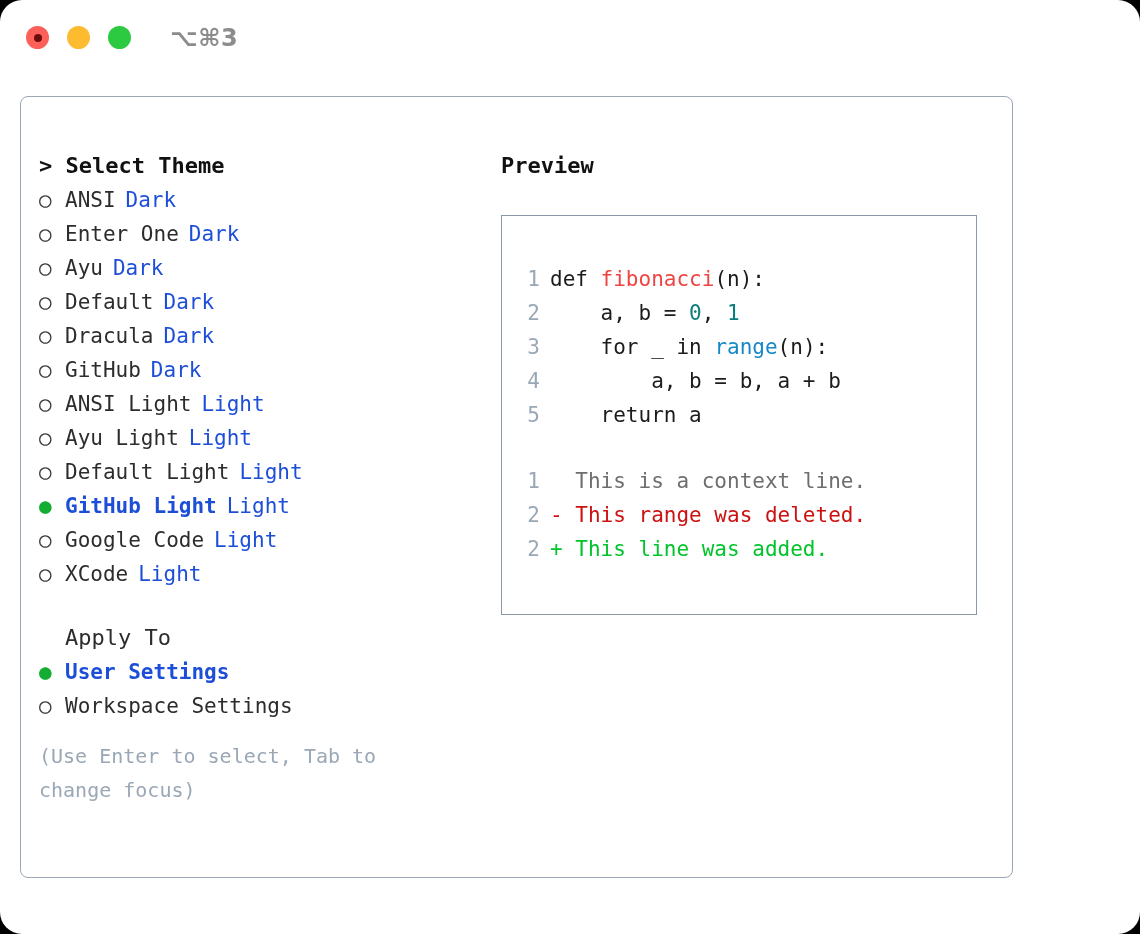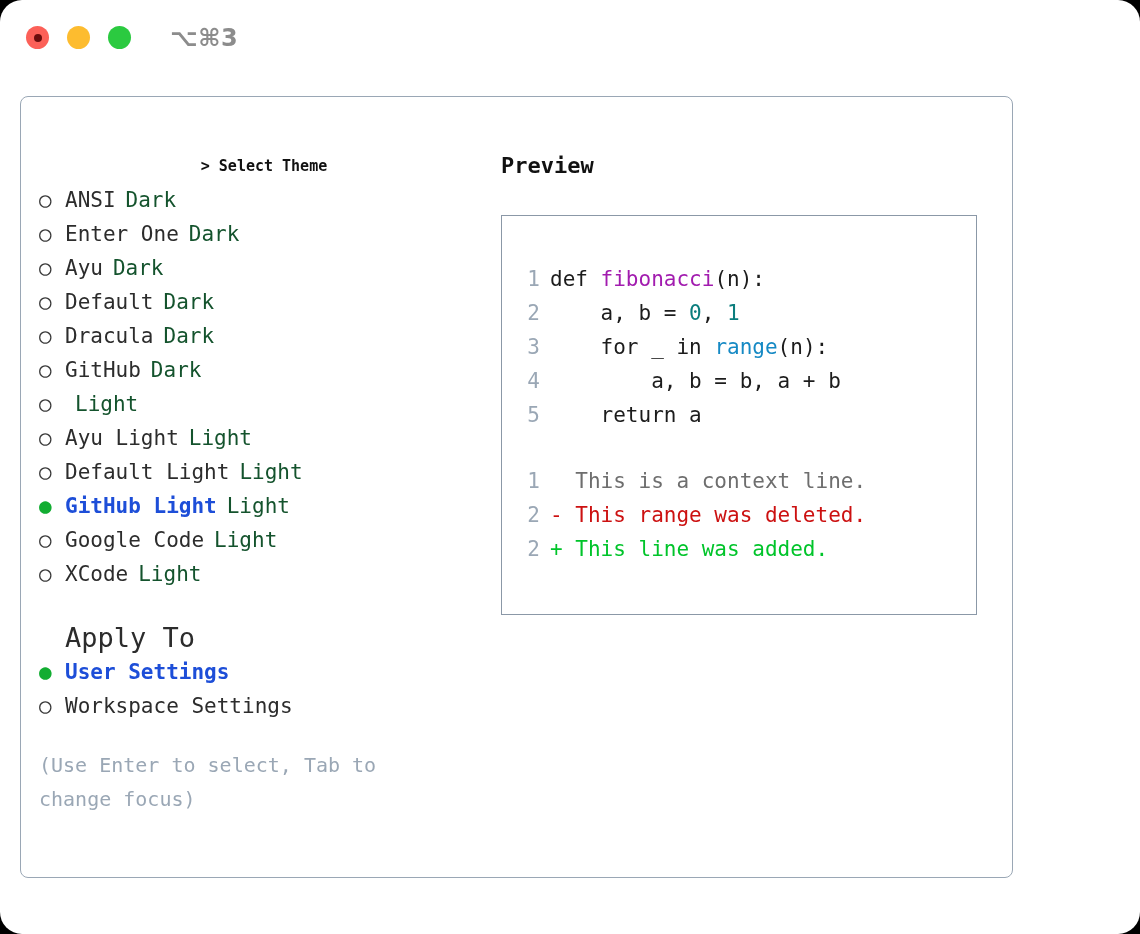--- a/index.html
+++ b/index.html
@@ -89,26 +89,25 @@
 
   
   .left-col {
     position: absolute;
     left: 18px;
     top: 52px;
     width: 450px;
   }
 
   .list-header {
-    font-size: 15px;
+    font-size: 22px;
     font-weight: bold;
     color: #111111;
     line-height: 34px;
     white-space: pre;
-    text-align: center;
   }
 
   .row {
     display: flex;
     align-items: baseline;
     line-height: 34px;
     height: 34px;
     font-size: 21px;
     white-space: pre;
   }
@@ -118,36 +117,36 @@
     flex: 0 0 26px;
     font-size: 21px;
     color: #3a3a3a;
   }
   .marker.sel {
     color: #12ad32;
   }
   .row .name { color: #2c2c2c; }
   .row.selected .name { color: #1d4ed8; font-weight: bold; }
   .row .kind {
-    color: #14532d;
+    color: #1d4ed8;
     margin-left: 10px;
   }
 
   .section-gap { height: 30px; }
 
   .apply-header {
-    font-size: 27px;
+    font-size: 22px;
     color: #2c2c2c;
     line-height: 34px;
     padding-left: 26px;
     white-space: pre;
   }
 
   .help-text {
-    margin-top: 25px;
+    margin-top: 16px;
     font-size: 20px;
     color: #9aa7b5;
     line-height: 34px;
     width: 400px;
   }
 
   
   .right-col {
     position: absolute;
     left: 480px;
@@ -188,21 +187,21 @@
     flex: 0 0 26px;
     text-align: right;
     color: #9aa7b5;
   }
   .code-text {
     padding-left: 10px;
     color: #1c1c1c;
   }
   .blank-line { height: 32px; }
 
-  .tok-fn   { color: #a21caf; }
+  .tok-fn   { color: #ef4444; }
   .tok-num  { color: #0b7d7d; }
   .tok-call { color: #1589c4; }
 
   .diff-ctx { color: #6e6e6e; }
   .diff-del { color: #cc1111; }
   .diff-add { color: #00c42a; }
 </style>
 </head>
 <body>
 
@@ -222,21 +221,21 @@
 
       <div class="left-col">
         <div class="list-header">&gt; Select Theme</div>
         <div id="theme-rows">
             <div class="row"><span class="marker">○</span><span class="name">ANSI</span><span class="kind">Dark</span></div>
             <div class="row"><span class="marker">○</span><span class="name">Enter One</span><span class="kind">Dark</span></div>
             <div class="row"><span class="marker">○</span><span class="name">Ayu</span><span class="kind">Dark</span></div>
             <div class="row"><span class="marker">○</span><span class="name">Default</span><span class="kind">Dark</span></div>
             <div class="row"><span class="marker">○</span><span class="name">Dracula</span><span class="kind">Dark</span></div>
             <div class="row"><span class="marker">○</span><span class="name">GitHub</span><span class="kind">Dark</span></div>
-            <div class="row"><span class="marker">○</span><span class="kind">Light</span></div>
+            <div class="row"><span class="marker">○</span><span class="name">ANSI Light</span><span class="kind">Light</span></div>
             <div class="row"><span class="marker">○</span><span class="name">Ayu Light</span><span class="kind">Light</span></div>
             <div class="row"><span class="marker">○</span><span class="name">Default Light</span><span class="kind">Light</span></div>
             <div class="row selected"><span class="marker sel">●</span><span class="name">GitHub Light</span><span class="kind">Light</span></div>
             <div class="row"><span class="marker">○</span><span class="name">Google Code</span><span class="kind">Light</span></div>
             <div class="row"><span class="marker">○</span><span class="name">XCode</span><span class="kind">Light</span></div>
           </div>
 
         <div class="section-gap"></div>
 
         <div class="apply-header">Apply To</div>

